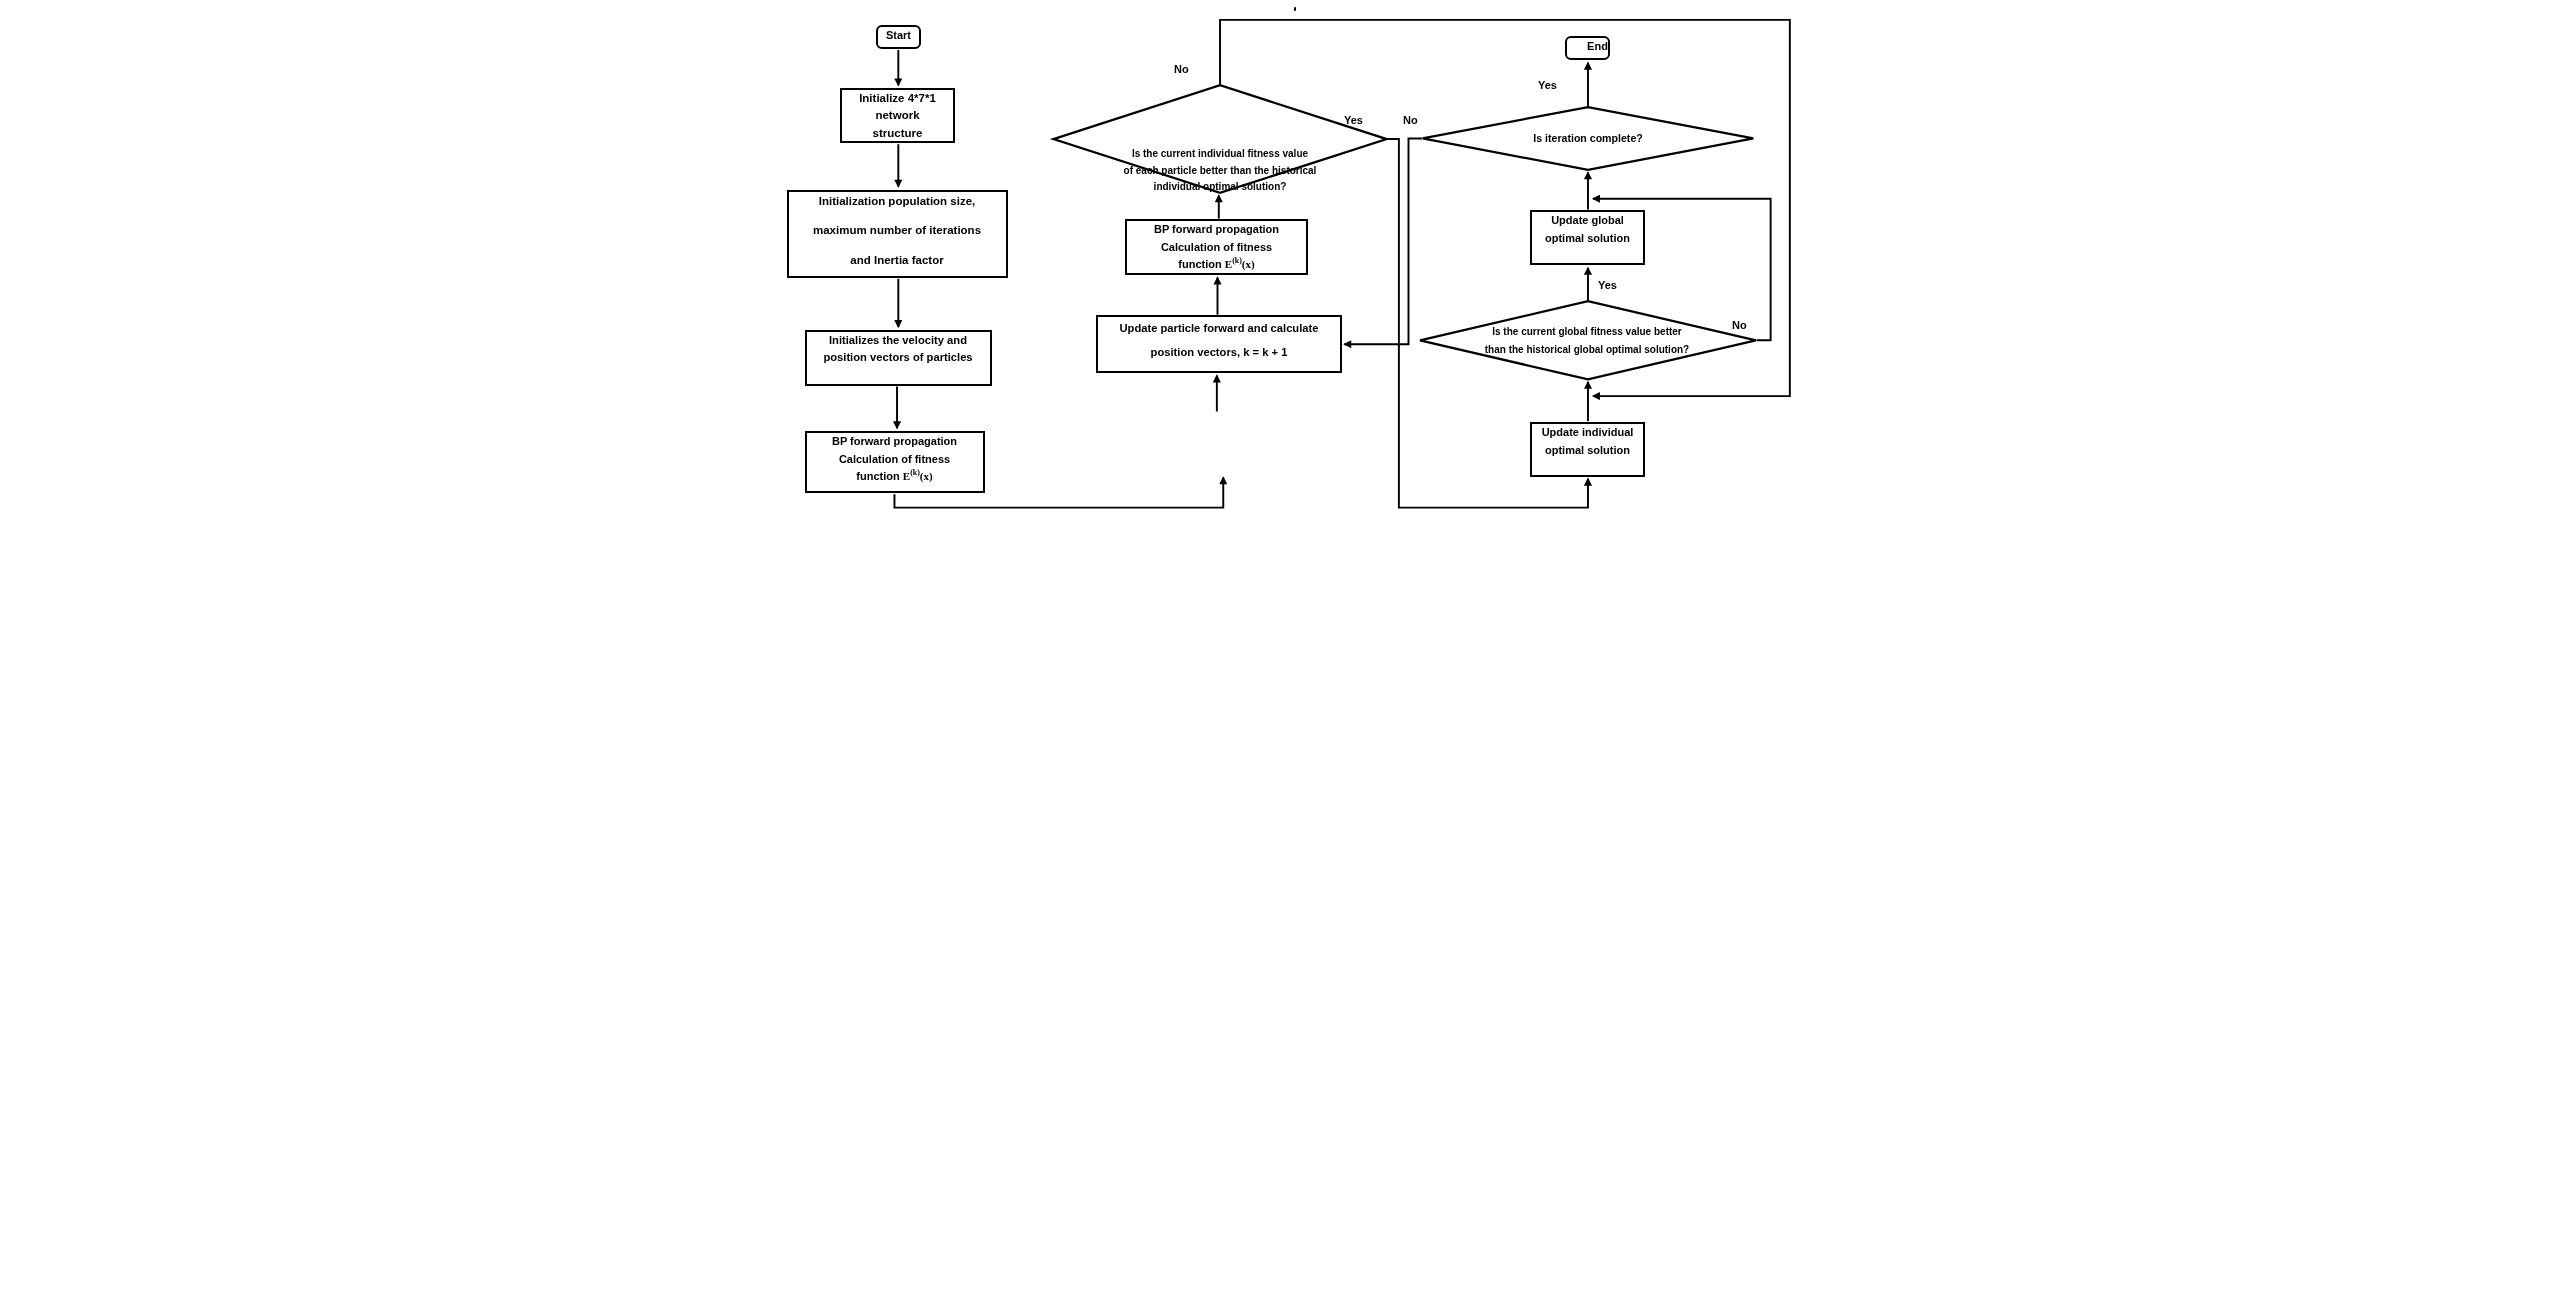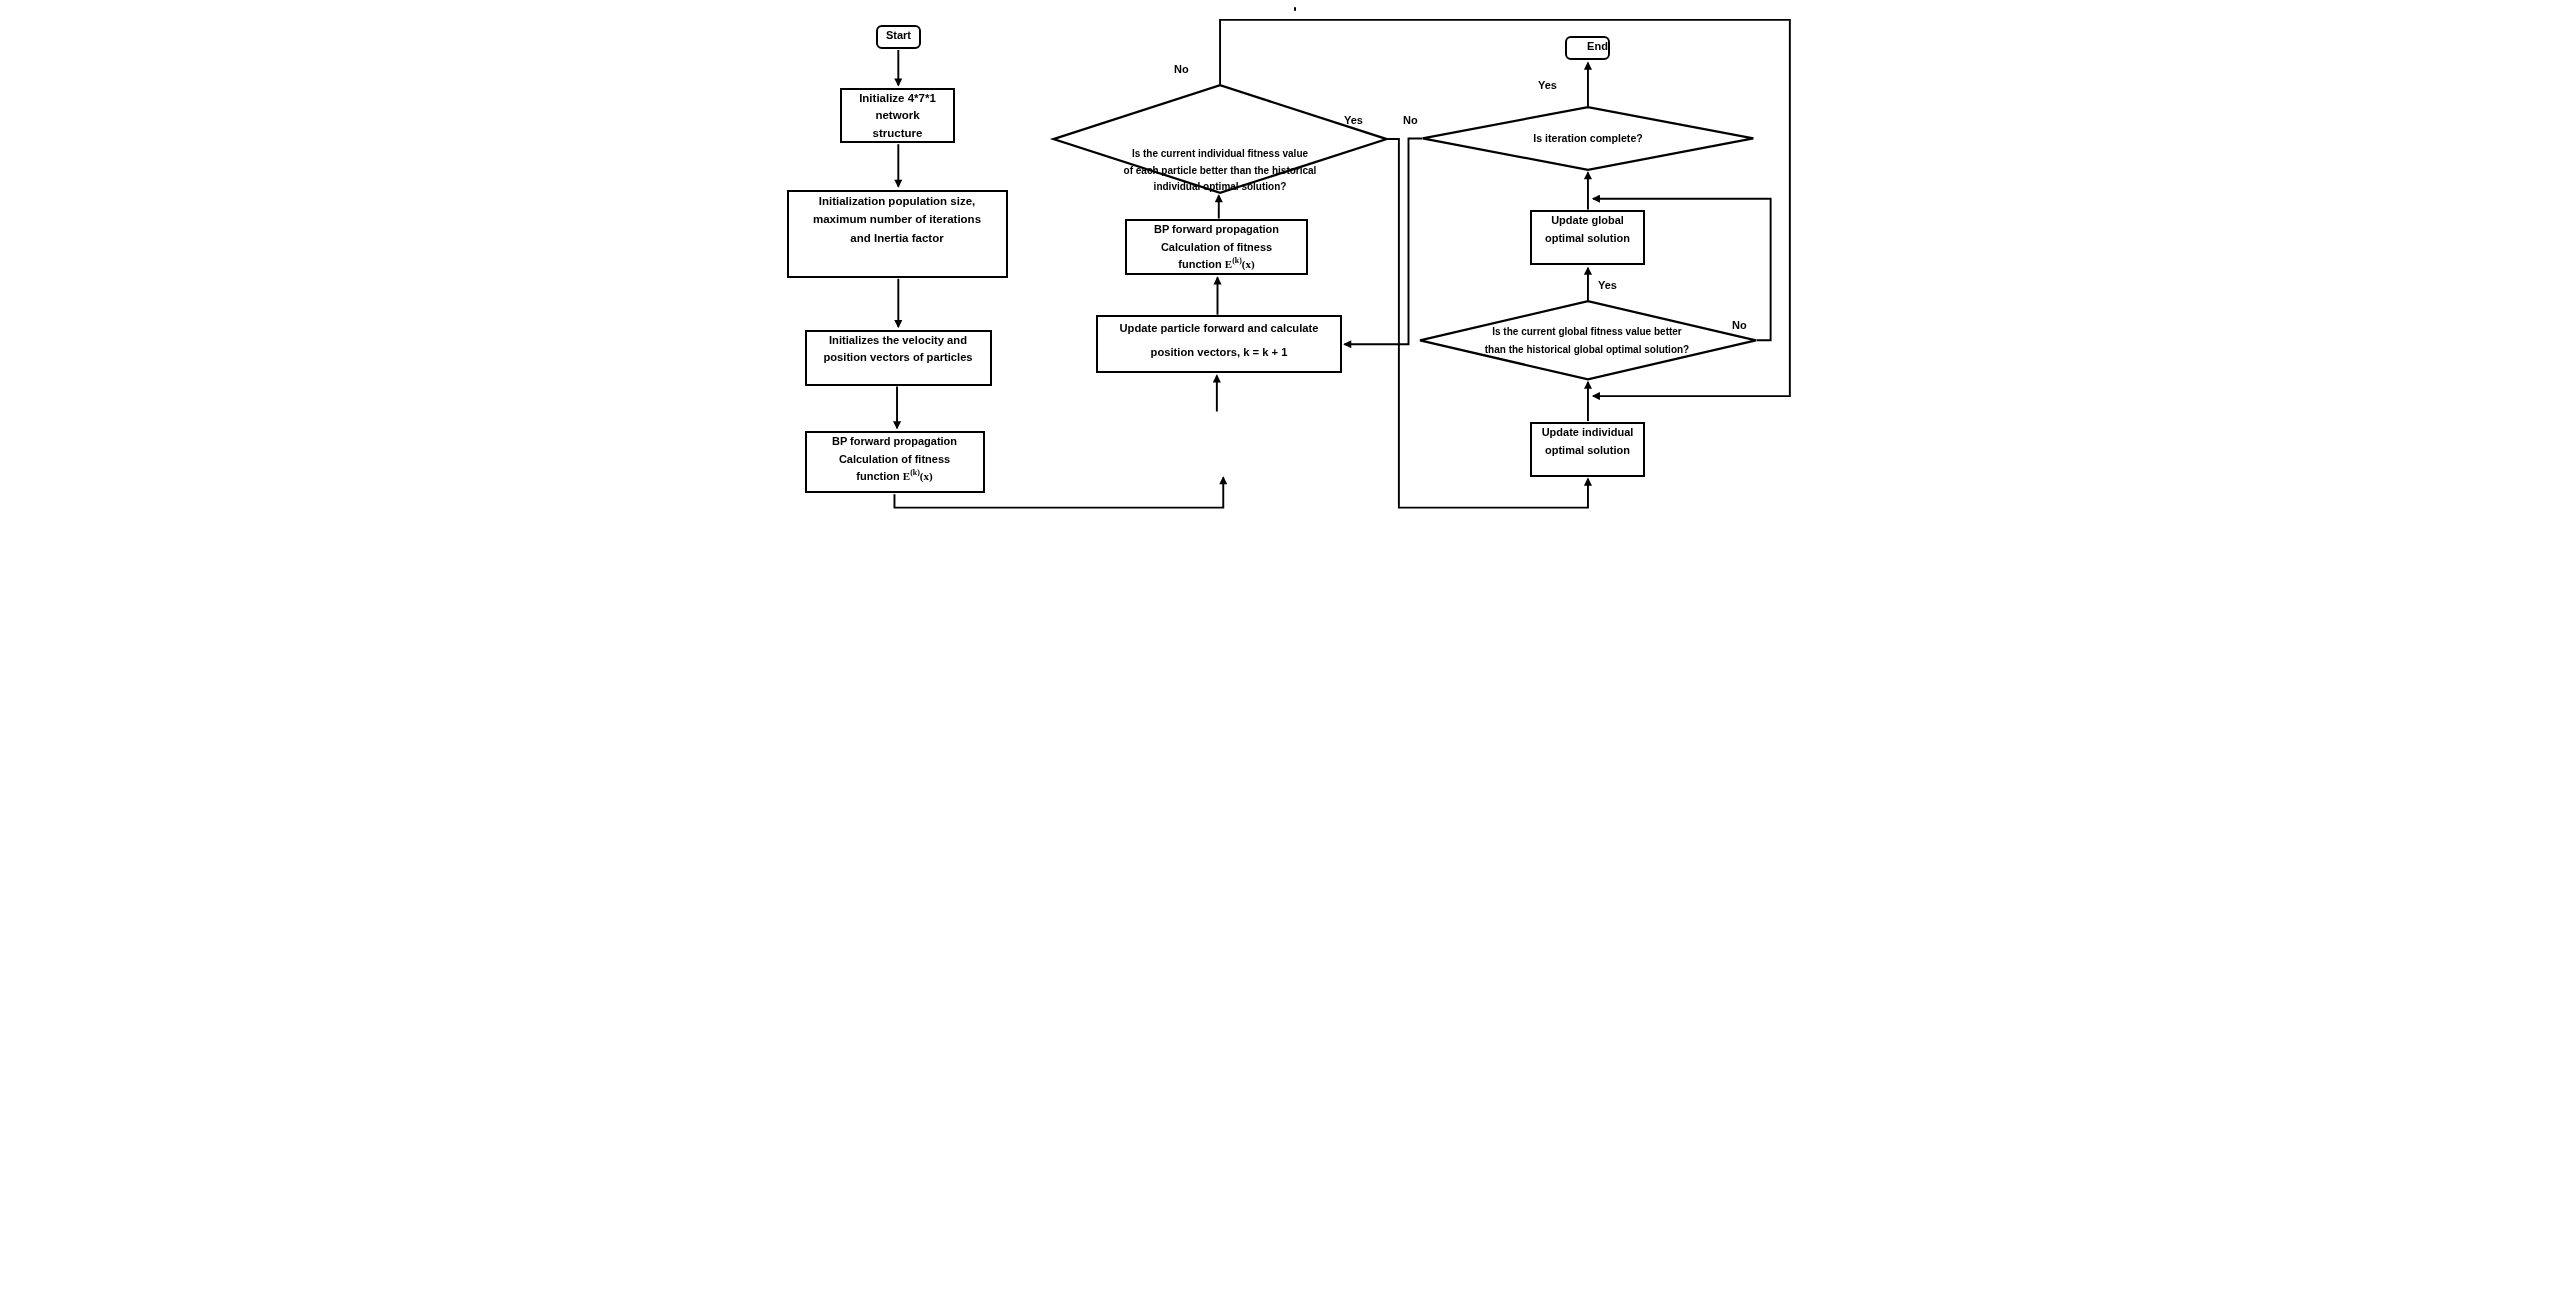--- a/index.html
+++ b/index.html
@@ -70,21 +70,21 @@
   <div class="box terminal" style="left:101px;top:25px;width:45px;height:24px;">
     <span>Start</span>
   </div>
 
   <div class="box f18" style="left:65px;top:88px;width:115px;height:55px;line-height:1.5;">
     <span class="ln">Initialize 4*7*1</span>
     <span class="ln">network</span>
     <span class="ln">structure</span>
   </div>
 
-  <div class="box f18" style="left:11.5px;top:190px;width:221px;height:88px;line-height:1.6;">
+  <div class="box f18" style="left:11.5px;top:190px;width:221px;height:88px;line-height:1.6;gap:11px;">
     <span class="ln">Initialization population size,</span>
     <span class="ln">maximum number of iterations</span>
     <span class="ln">and Inertia factor</span>
   </div>
 
   <div class="box" style="left:29.5px;top:330px;width:187px;height:56px;font-size:11.2px;">
     <span class="ln">Initializes the velocity and</span>
     <span class="ln">position vectors of particles</span>
   </div>
 

